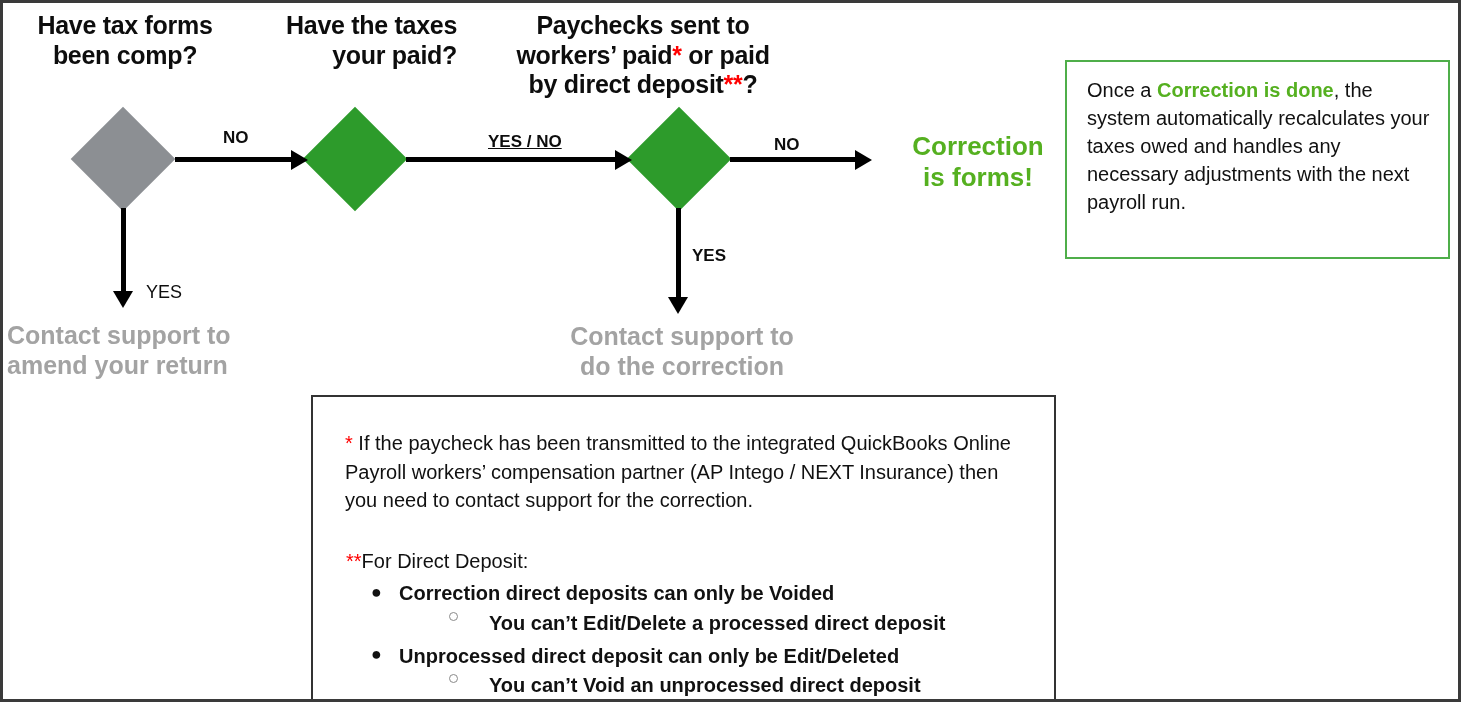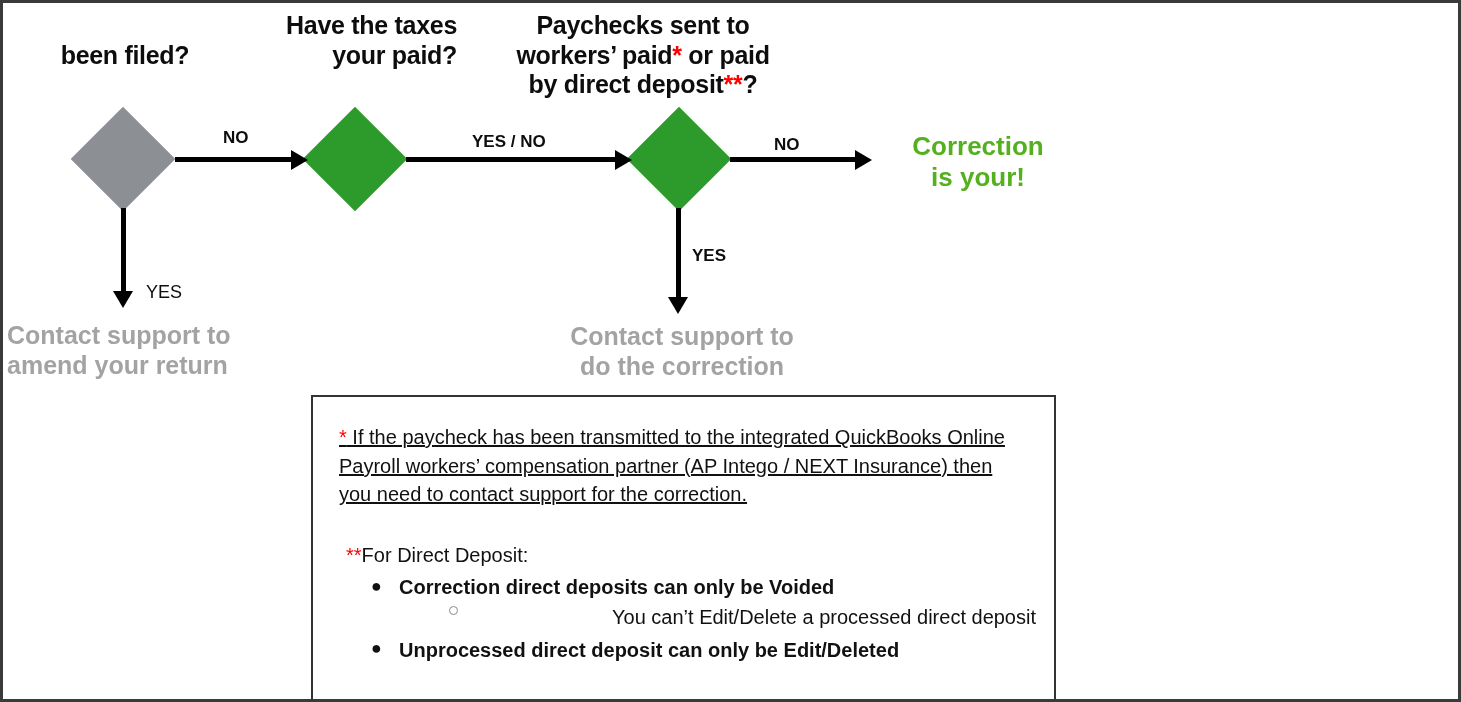--- a/index.html
+++ b/index.html
@@ -81,21 +81,21 @@
     position: absolute;
     font-size: 17px;
     font-weight: bold;
     color: #0d0d0d;
     white-space: nowrap;
     text-align: right;
   }
   .edge-label.plain { font-weight: normal; font-size: 18px; }
 
   #label-no-1      { left: 220px; top: 125px; }
-  #label-yesno     { left: 469px; top: 129px; }
+  #label-yesno     { left: 485px; top: 129px; text-decoration: underline; }
   #label-no-2      { left: 771px; top: 132px; }
   #label-yes-1     { left: 143px; top: 279px; }
   #label-yes-2     { left: 689px; top: 243px; }
 
   
   .terminal {
     position: absolute;
     font-weight: bold;
     line-height: 1.2;
     white-space: pre-line;
@@ -152,21 +152,21 @@
     box-sizing: border-box;
     background: #ffffff;
     overflow: hidden;
   }
   #footnote-inner {
     padding: 18px 18px 0 18px;
     font-size: 20px;
     line-height: 1.43;
     color: #111111;
   }
-  #footnote-para { margin: 8px; text-decoration: underline; }
+  #footnote-para { margin: 14px; }
   #footnote-dd-title { margin: 32px 0 0 15px; }
 
   ul.bullets {
     list-style: none;
     margin: 2px 0 0 0;
     padding: 0 0 0 34px;
   }
   ul.bullets > li {
     position: relative;
     font-weight: bold;
@@ -180,43 +180,42 @@
     font-size: 18px;
     line-height: inherit;
   }
   ul.subbullets {
     list-style: none;
     margin: 1px 0 0 0;
     padding: 0 0 0 46px;
   }
   ul.subbullets > li {
     position: relative;
-    font-weight: normal;
+    font-weight: bold;
     padding-left: 44px;
-    text-align: right;
   }
   ul.subbullets > li > .bullet-circle {
     position: absolute;
     left: 4px;
     top: 0.16em;
     width: 9px;
     height: 9px;
     border: 1.5px solid #8a8a8a;
     border-radius: 50%;
     box-sizing: border-box;
   }
 </style>
 </head>
 <body>
 
 <div id="page">
 
   <div id="heading-1" class="heading">
-    <br>
-    <span>been filed?</span>
+    <span>Have tax forms</span><br>
+    <span>been comp?</span>
   </div>
 
   <div id="heading-2" class="heading">
     <span>Have the taxes</span><br>
     <span>your paid?</span>
   </div>
 
   <div id="heading-3" class="heading">
     <span>Paychecks sent to</span><br>
     <span>workers’ paid</span><span class="ast">*</span><span> or paid</span><br>
@@ -241,26 +240,31 @@
 
   <div class="v-line" style="left:118px; top:205px; width:5px; height:86px;"></div>
   <div class="v-arrow" style="left:110px; top:288px;"></div>
   <div id="label-yes-1" class="edge-label plain">YES</div>
 
   <div class="v-line" style="left:673px; top:205px; width:5px; height:92px;"></div>
   <div class="v-arrow" style="left:665px; top:294px;"></div>
   <div id="label-yes-2" class="edge-label">YES</div>
 
   <div id="result-correction" class="terminal">Correction
-is your!</div>
+is forms!</div>
   <div id="support-amend" class="terminal">Contact support to
 amend your return</div>
   <div id="support-correction" class="terminal">Contact support to
 do the correction</div>
 
+  <div id="callout">
+    <div id="callout-text">
+      <span>Once a </span><span class="hl-green">Correction is done</span><span>, the system automatically recalculates your taxes owed and handles any necessary adjustments with the next payroll run.</span>
+    </div>
+  </div>
 
   <div id="footnote-box">
     <div id="footnote-inner">
 
       <p id="footnote-para"><span class="ast">*</span><span> If the paycheck has been transmitted to the integrated QuickBooks Online Payroll workers’ compensation partner (AP Intego / NEXT Insurance) then you need to contact support for the correction.</span></p>
 
       <p id="footnote-dd-title"><span class="ast">**</span><span>For Direct Deposit:</span></p>
 
       <ul class="bullets">
         <li>
@@ -269,19 +273,25 @@
           <ul class="subbullets">
             <li>
               <span class="bullet-circle"></span>
               <span>You can’t Edit/Delete a processed direct deposit</span>
             </li>
           </ul>
         </li>
         <li>
           <span class="bullet-dot">●</span>
           <span>Unprocessed direct deposit can only be Edit/Deleted</span>
+          <ul class="subbullets">
+            <li>
+              <span class="bullet-circle"></span>
+              <span>You can’t Void an unprocessed direct deposit</span>
+            </li>
+          </ul>
         </li>
       </ul>
 
     </div>
   </div>
 
 </div>
 
 </body></html>

